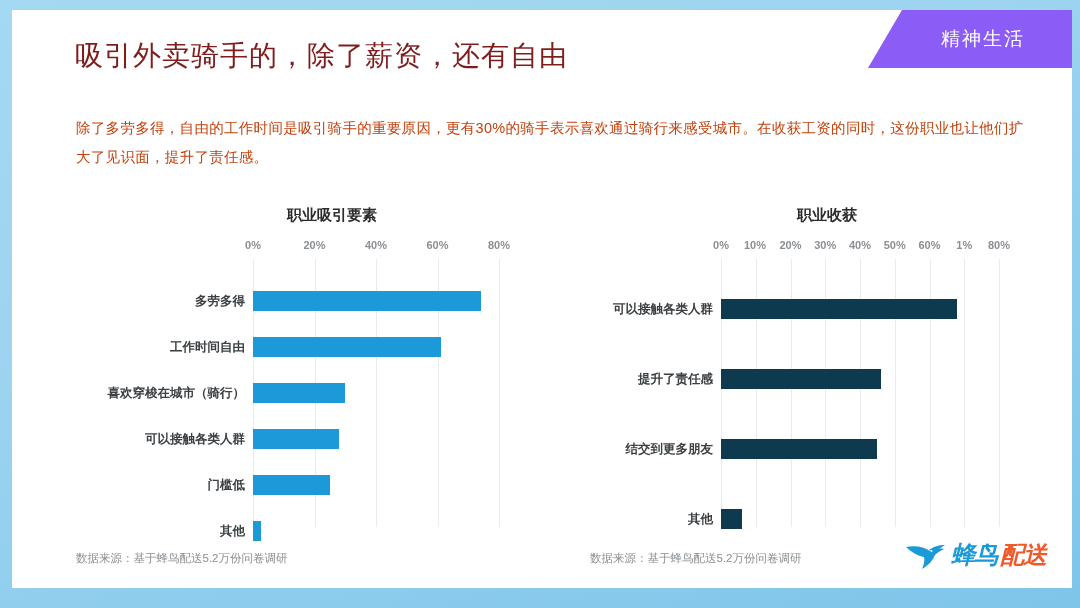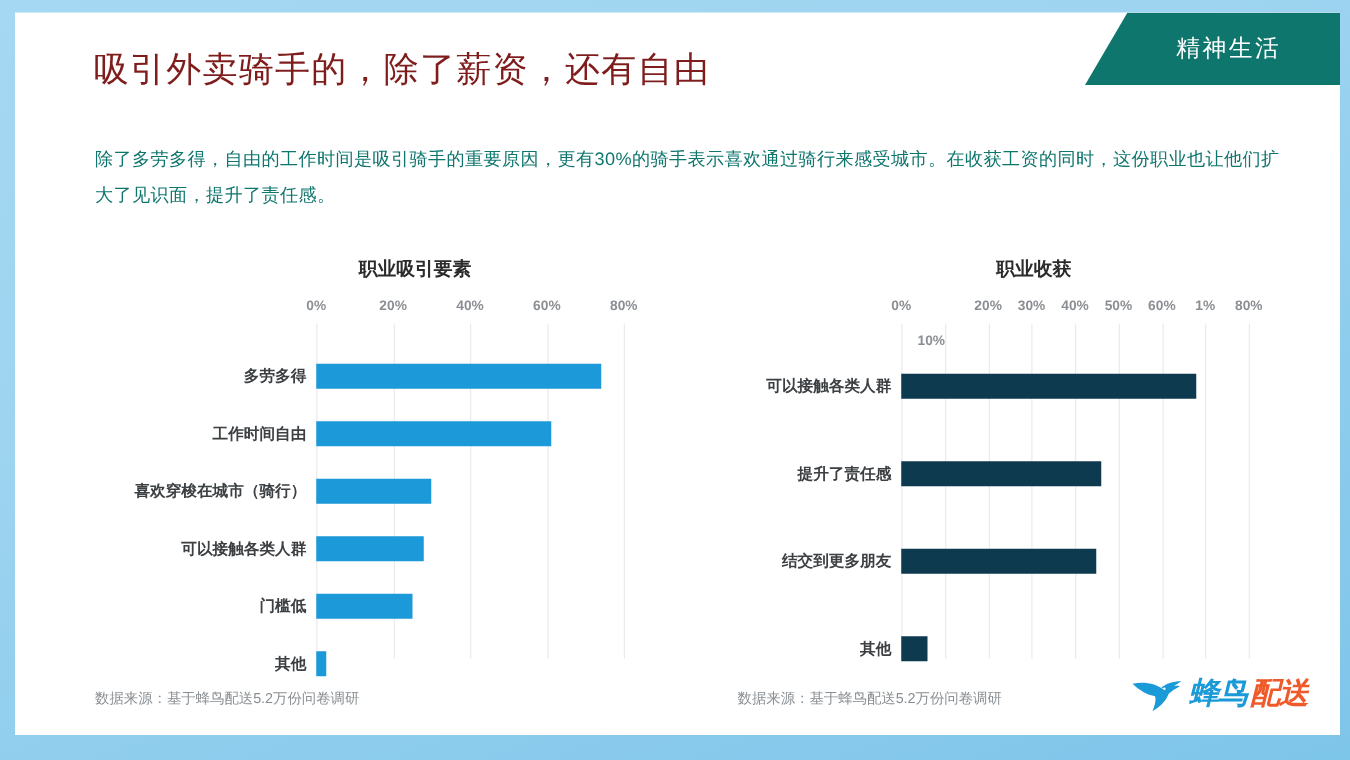--- a/index.html
+++ b/index.html
@@ -33,21 +33,21 @@
     overflow: hidden;
   }
 
   
   #header-banner {
     position: absolute;
     right: 0;
     top: 0;
     width: 204px;
     height: 58px;
-    background: #0f766e;
+    background: #8b5cf6;
     clip-path: polygon(34px 0, 100% 0, 100% 100%, 0 100%);
     display: flex;
     align-items: center;
     justify-content: center;
   }
   #header-banner-label {
     color: #ffffff;
     font-size: 19px;
     letter-spacing: 2px;
     padding-left: 26px;
@@ -67,21 +67,21 @@
   }
 
   
   #intro-paragraph {
     position: absolute;
     left: 64px;
     top: 104px;
     width: 950px;
     font-size: 14.5px;
     line-height: 29px;
-    color: #0f766e;
+    color: #c2410c;
     letter-spacing: 0.3px;
   }
 
   
   .chart-block {
     position: absolute;
     top: 196px;
     height: 370px;
     font-weight: bold;
   }
@@ -253,21 +253,21 @@
             </div>
           </div>
       </div>
     </div>
 
     <div id="chart-right" class="chart-block">
       <div class="chart-title">职业收获</div>
       <div class="plot-area">
         <div class="axis-row">
             <div class="axis-tick" style="left: 164px;">0%</div>
-            <div class="axis-tick" style="left: 188px; margin-top: 28px;">10%</div>
+            <div class="axis-tick" style="left: 198px;">10%</div>
             <div class="axis-tick" style="left: 233.5px;">20%</div>
             <div class="axis-tick" style="left: 268.25px;">30%</div>
             <div class="axis-tick" style="left: 303px;">40%</div>
             <div class="axis-tick" style="left: 337.75px;">50%</div>
             <div class="axis-tick" style="left: 372.5px;">60%</div>
             <div class="axis-tick" style="left: 407.25px;">1%</div>
             <div class="axis-tick" style="left: 442px;">80%</div>
           </div>
         <div class="gridlines" style="left: 0px; right: 0px;">
             <div class="gridline" style="left: 164px;"></div>

